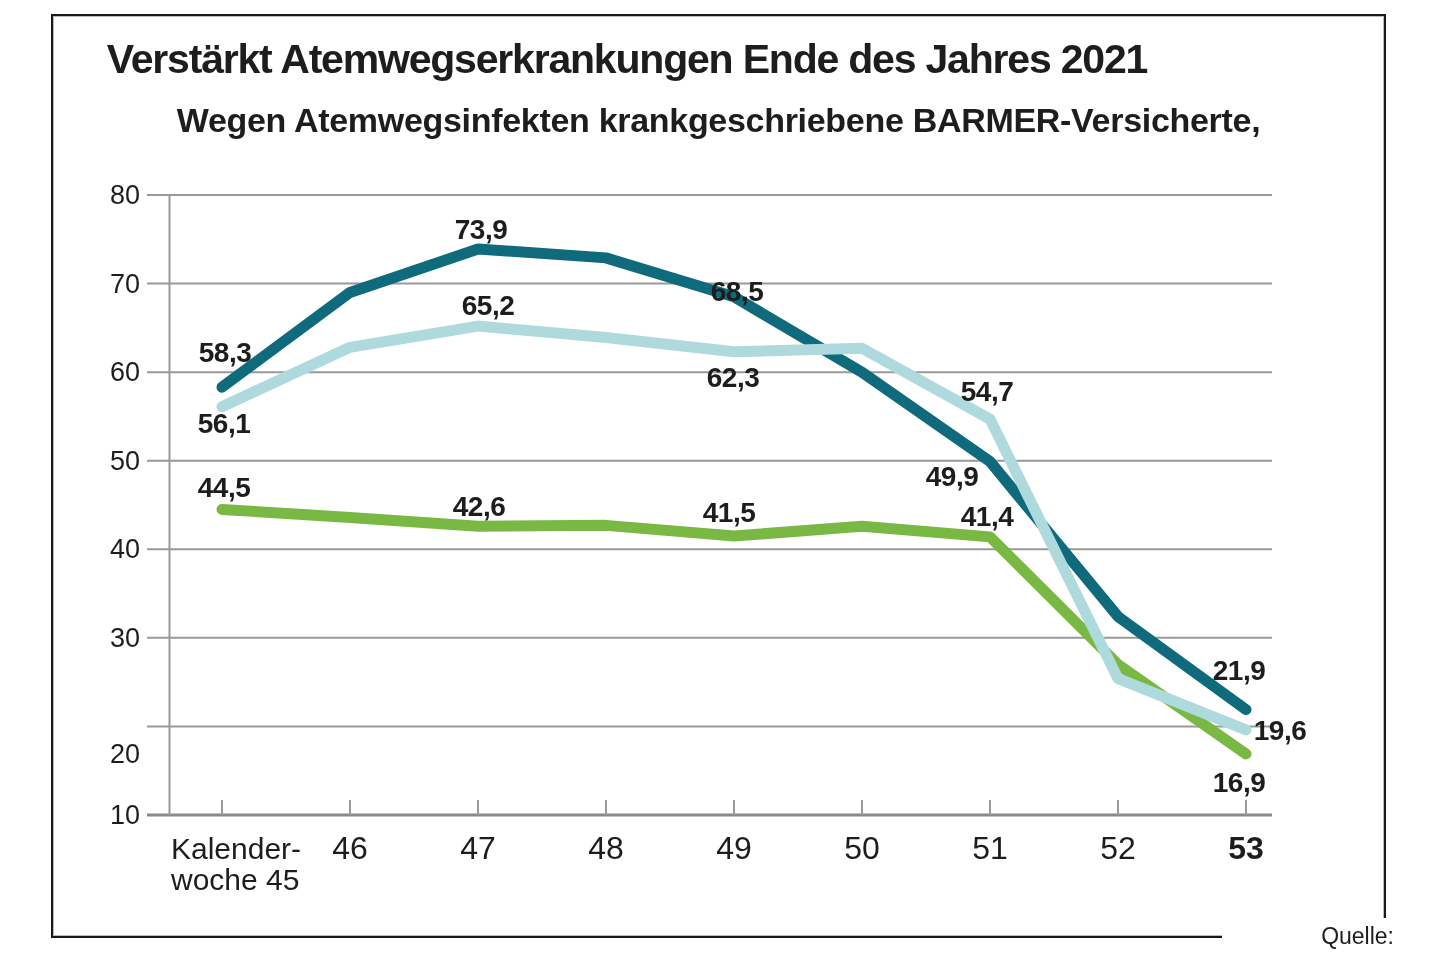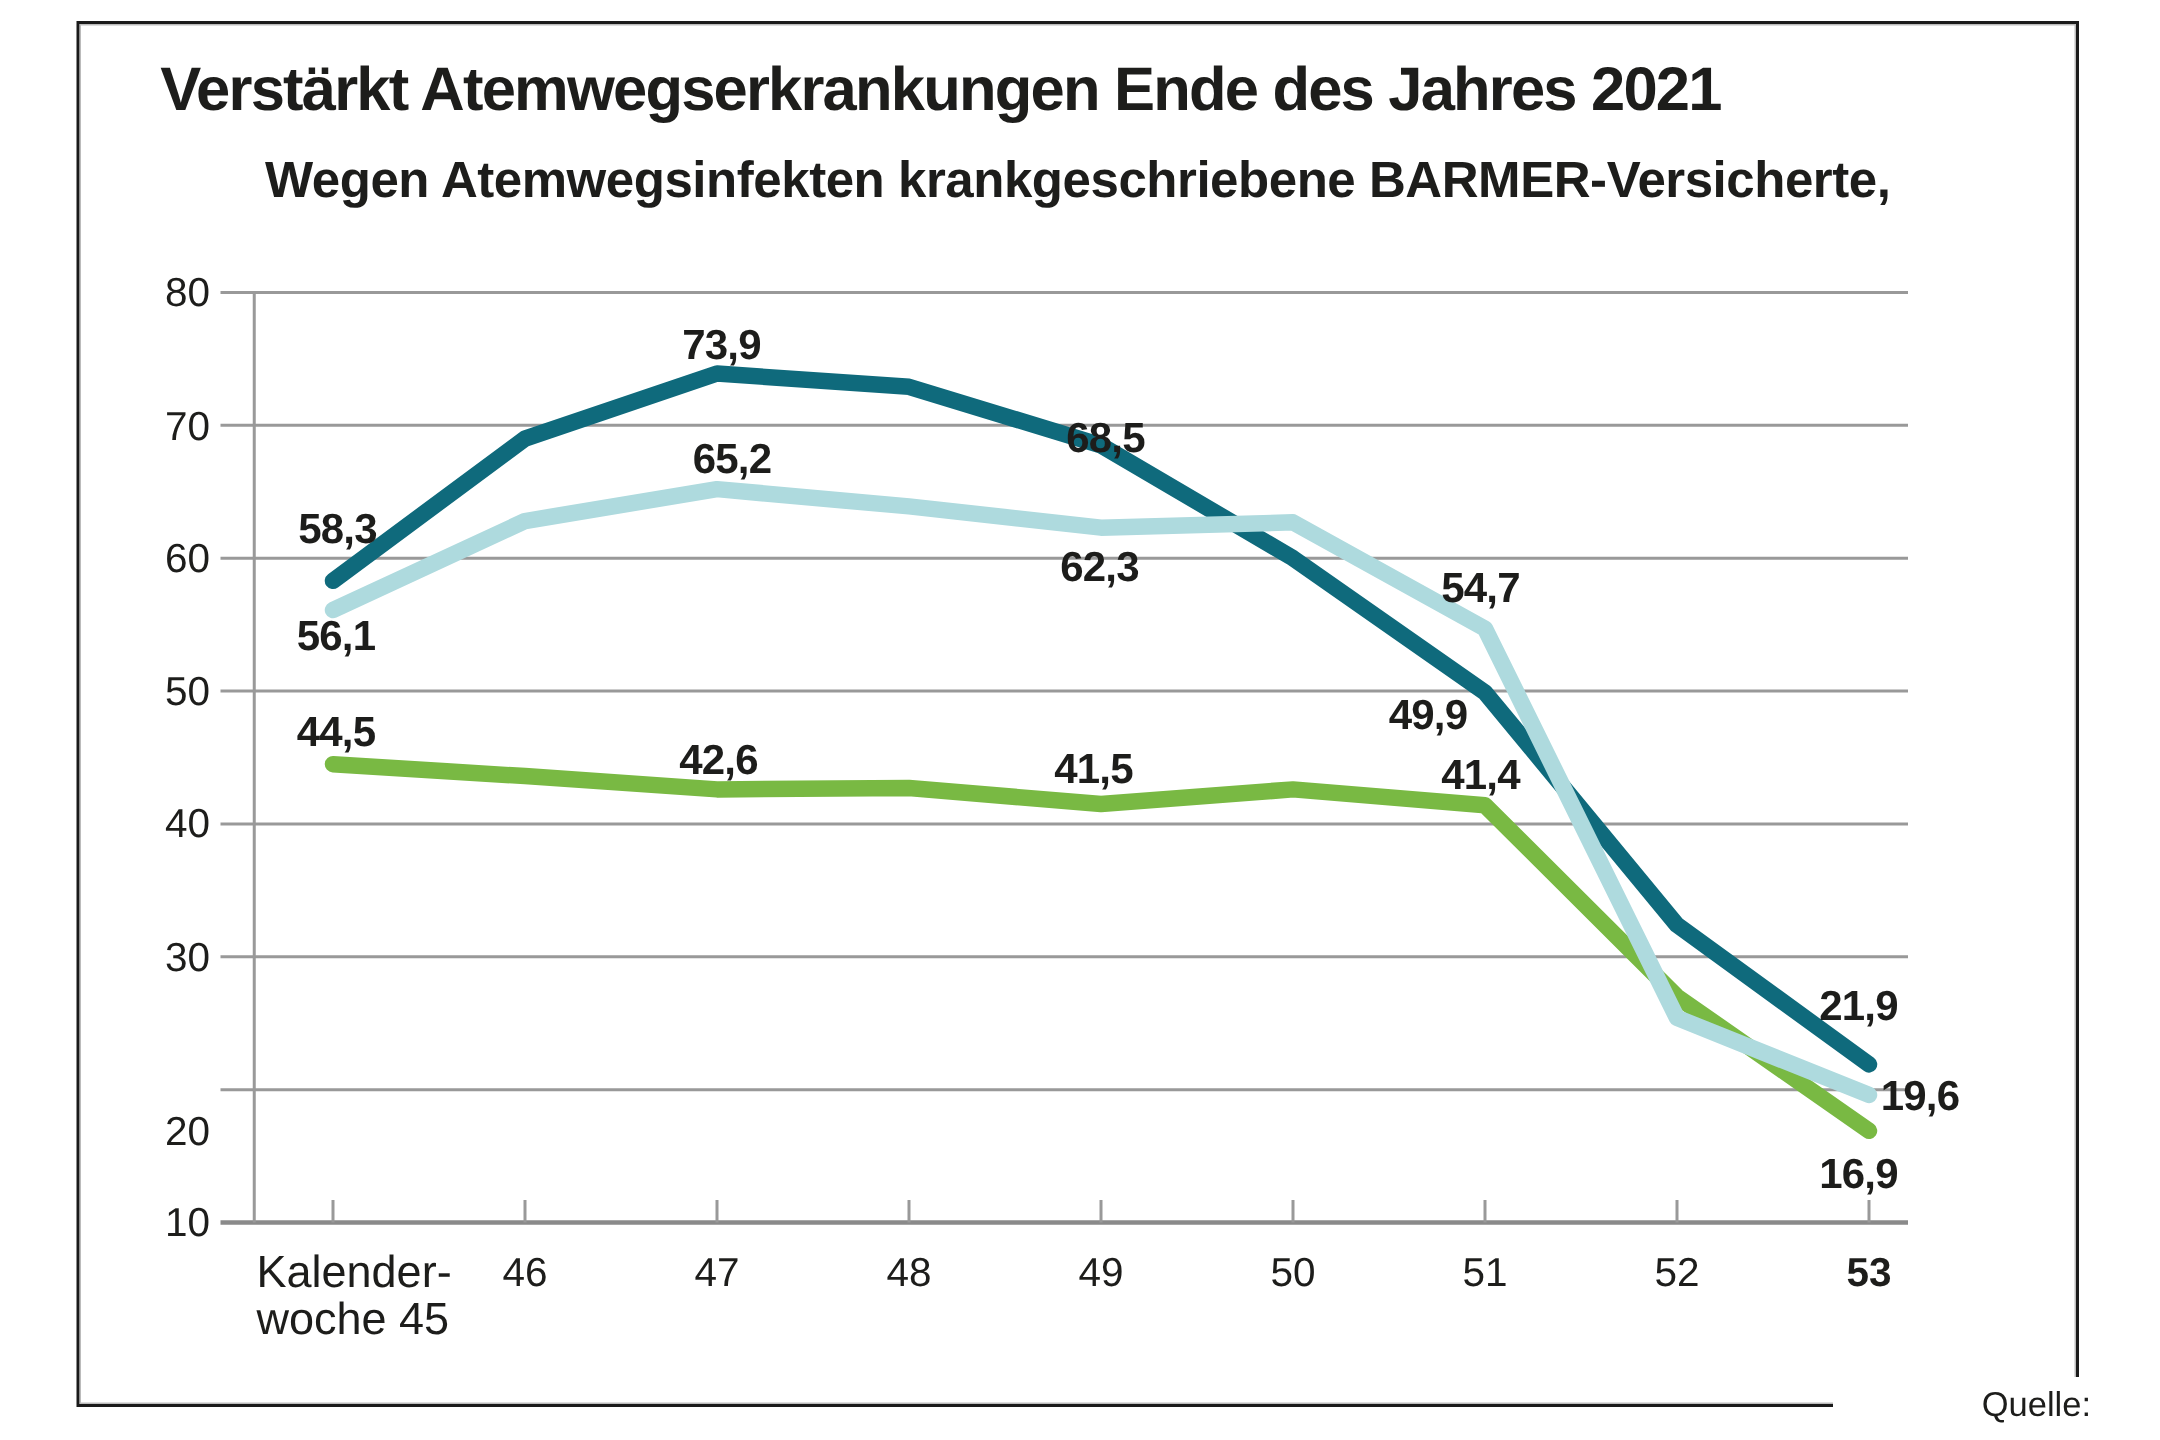--- a/index.html
+++ b/index.html
@@ -8,21 +8,21 @@
   #frame{position:absolute;left:51px;top:14px;width:1331px;height:920px;
          border:2px solid #1a1a1a;box-shadow:0 0 0 1px #bbbbbb inset;}
   #chart-svg{position:absolute;left:0;top:0;}
   .title{position:absolute;left:51px;top:36px;width:1152px;text-align:center;
          font-size:41px;font-weight:700;letter-spacing:-1.2px;}
   .subtitle{position:absolute;left:51px;width:1335px;text-align:center;
             font-size:34px;font-weight:700;letter-spacing:-0.3px;}
   #subtitle1{top:101px;}
   #subtitle2{top:133px;}
   .ylabel{position:absolute;width:80px;left:60px;text-align:right;font-size:27px;line-height:32px;}
-  .xlabel{position:absolute;width:90px;text-align:center;font-size:27px;line-height:31px;top:833px;}
+  .xlabel{position:absolute;width:90px;text-align:center;font-size:32px;line-height:31px;top:833px;}
   .xlabel-first{position:absolute;left:171px;top:833px;text-align:left;font-size:30px;line-height:31px;}
   .dlabel{position:absolute;width:120px;text-align:center;font-size:28px;font-weight:700;
           letter-spacing:-0.5px;}
   #legend{position:absolute;left:432px;top:668px;display:flex;align-items:center;gap:32px;}
   .legend-item{display:flex;align-items:center;gap:12px;}
   .legend-swatch{width:37px;height:11px;border-radius:6px;}
   .legend-label{font-size:29px;}
   #source{position:absolute;left:1222px;top:918px;width:172px;height:36px;background:#ffffff;
           text-align:right;font-size:23px;line-height:36px;padding-right:2px;}
 </style>

